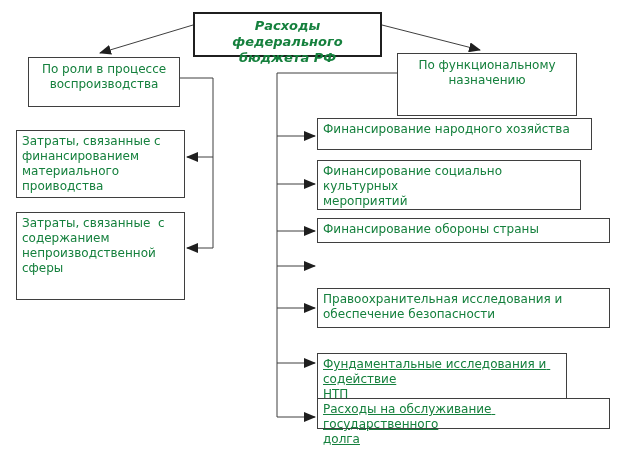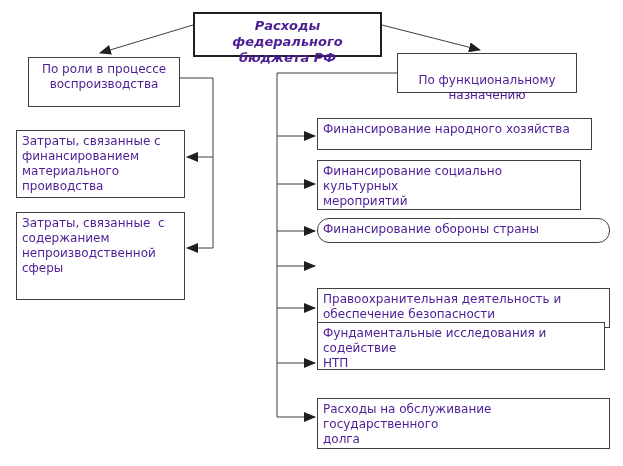--- a/index.html
+++ b/index.html
@@ -18,21 +18,21 @@
   .connector-layer {
     position: absolute;
     left: 0; top: 0;
     width: 623px; height: 466px;
   }
   .box {
     position: absolute;
     box-sizing: border-box;
     border: 1px solid #3f3f3f;
     background: #ffffff;
-    color: #4c1d95;
+    color: #15803d;
     font-size: 12px;
     line-height: 15px;
     padding: 3px 5px;
     white-space: pre-wrap;
   }
   .box.center {
     text-align: center;
   }
   .box.root-box {
     border: 2px solid #1f1f1f;
@@ -75,36 +75,36 @@
     <line x1="277" y1="308" x2="315" y2="308" marker-end="url(#arrowhead)"></line>
     <line x1="277" y1="363" x2="315" y2="363" marker-end="url(#arrowhead)"></line>
     <line x1="277" y1="417" x2="315" y2="417" marker-end="url(#arrowhead)"></line>
   </svg>
 
   <div class="box root-box center" style="left:193px; top:12px; width:189px; height:45px;">Расходы федерального
 бюджета РФ</div>
 
   <div class="box center" style="left:28px; top:57px; width:152px; height:50px; padding-top:4px;">По роли в процессе
 воспроизводства</div>
-  <div class="box center" style="left:397px; top:53px; width:180px; height:40px; padding-top:19px;">По функциональному
+  <div class="box center" style="left:397px; top:53px; width:180px; height:63px; padding-top:4px;">По функциональному
 назначению</div>
 
   <div class="box" style="left:16px; top:130px; width:169px; height:68px;">Затраты, связанные с
 финансированием
 материального
 проиводства</div>
   <div class="box" style="left:16px; top:212px; width:169px; height:88px;">Затраты, связанные  с
 содержанием
 непроизводственной
 сферы</div>
 
   <div class="box" style="left:317px; top:118px; width:275px; height:32px;">Финансирование народного хозяйства</div>
   <div class="box" style="left:317px; top:160px; width:264px; height:50px;">Финансирование социально культурных
 мероприятий</div>
-  <div class="box" style="left:317px; top:218px; width:293px; height:25px;border-radius:12px;">Финансирование обороны страны</div>
-  <div class="box" style="left:317px; top:288px; width:293px; height:40px;">Правоохранительная деятельность и
+  <div class="box" style="left:317px; top:218px; width:293px; height:25px;">Финансирование обороны страны</div>
+  <div class="box" style="left:317px; top:288px; width:293px; height:40px;">Правоохранительная исследования и
 обеспечение безопасности</div>
-  <div class="box" style="left:317px; top:322px; width:288px; height:48px;">Фундаментальные исследования и содействие
+  <div class="box" style="left:317px; top:353px; width:250px; height:48px;text-decoration:underline;">Фундаментальные исследования и содействие
 НТП</div>
-  <div class="box" style="left:317px; top:398px; width:293px; height:51px;">Расходы на обслуживание государственного
+  <div class="box" style="left:317px; top:398px; width:293px; height:31px;text-decoration:underline;">Расходы на обслуживание государственного
 долга</div>
 
 </div>
 
 </body></html>

